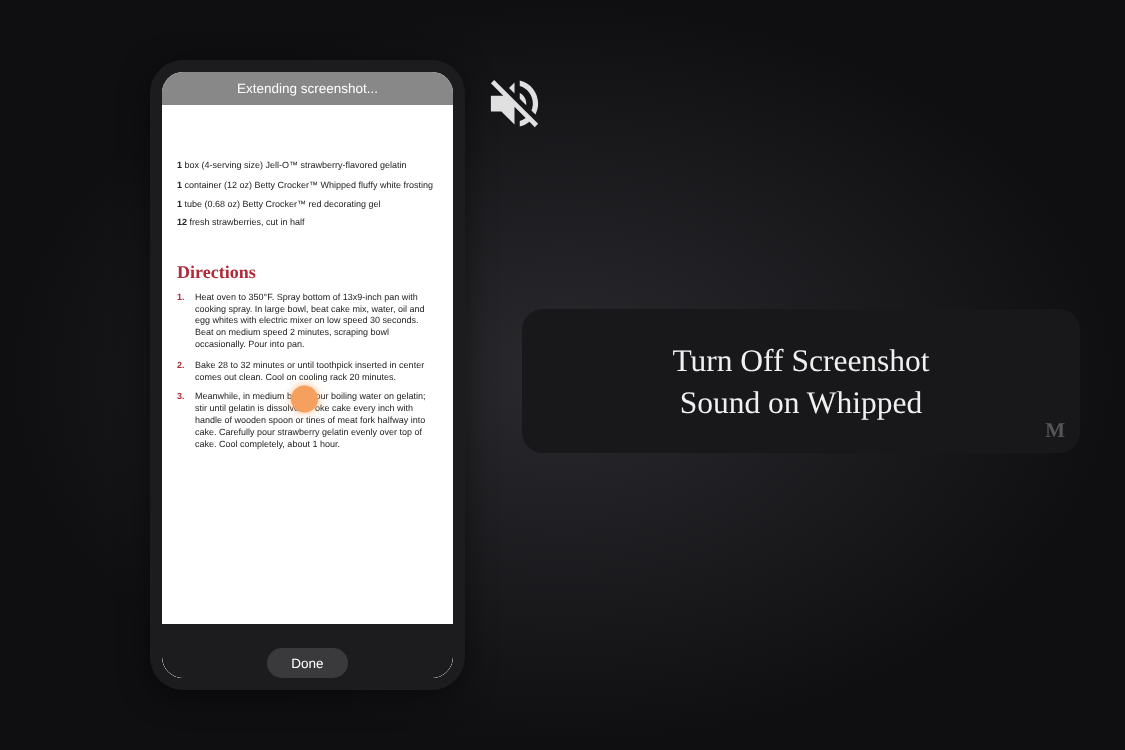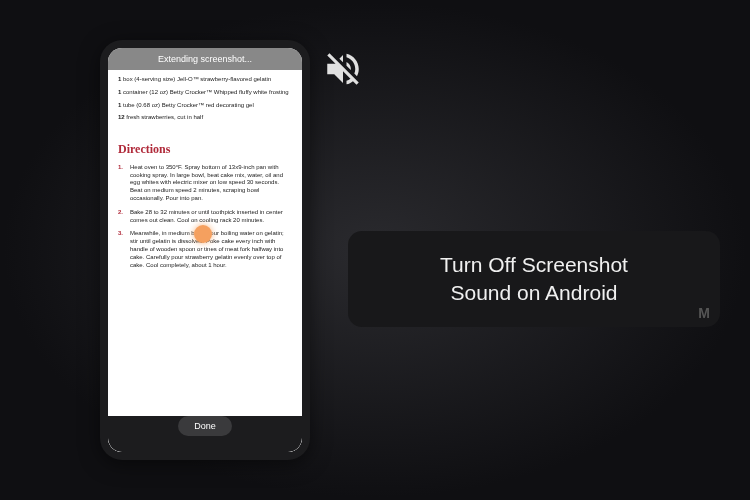--- a/index.html
+++ b/index.html
@@ -24,20 +24,21 @@
     }
     .screen {
       width: 100%;
       height: 100%;
       background: #fff;
       border-radius: 14px;
       display: flex;
       flex-direction: column;
       overflow: hidden;
       position: relative;
+      gap: 32px;
     }
     .ext-bar {
       background: #888;
       color: #fff;
       font-size: 9px;
       text-align: center;
       padding: 6px 0;
     }
     .content {
       flex: 1;
@@ -84,50 +85,51 @@
       text-align: center;
     }
     .done-bar {
       position: absolute;
       bottom: 0;
       left: 0;
       right: 0;
       height: 36px;
       background: #1c1c1e;
       display: flex;
-      align-items: flex-start;
+      align-items: flex-end;
       justify-content: center;
       border-radius: 0 0 14px 14px;
     }
     .done-btn {
       background: #3a3a3c;
       color: #fff;
       font-size: 9px;
       padding: 5px 16px;
       border-radius: 12px;
       border: none;
     }
     .mute-icon {
       position: absolute;
       left: 322px;
       top: 48px;
       color: #e0e0e0;
     }
     .callout {
       position: absolute;
       left: 348px;
-      top: 231px;
+      top: 206px;
       width: 372px;
       height: 96px;
       background: #18181a;
       border-radius: 14px;
       display: flex;
       align-items: center;
       justify-content: center;
       text-align: center;
+      font-family: Liberation Serif, serif;
     }
     .callout-text {
       color: #f0f0f0;
       font-size: 21px;
       font-weight: 300;
       line-height: 1.35;
     }
     .watermark {
       position: absolute;
       right: 10px;
@@ -177,16 +179,16 @@
 </div>
 
 <div class="mute-icon">
   <svg width="42" height="42" viewBox="0 0 24 24" fill="currentColor">
     <path d="M16.5 12c0-1.77-1.02-3.29-2.5-4.03v2.21l2.45 2.45c.03-.2.05-.41.05-.63zm2.5 0c0 .94-.2 1.82-.54 2.64l1.51 1.51C20.63 14.91 21 13.5 21 12c0-4.28-2.99-7.86-7-8.77v2.06c2.89.86 5 3.54 5 6.71zM4.27 3L3 4.27 7.73 9H3v6h4l5 5v-6.73l4.25 4.25c-.67.52-1.42.93-2.25 1.18v2.06c1.38-.31 2.63-.95 3.69-1.81L19.73 21 21 19.73l-9-9L4.27 3zM12 4L9.91 6.09 12 8.18V4z"></path>
   </svg>
 </div>
 
 <div class="callout">
   <div class="callout-text">
-    <span>Turn Off Screenshot</span><br><span>Sound on Android</span>
+    <span>Turn Off Screenshot</span><br><span>Sound on Whipped</span>
   </div>
   <div class="watermark">M</div>
 </div>
 
 </body></html>

